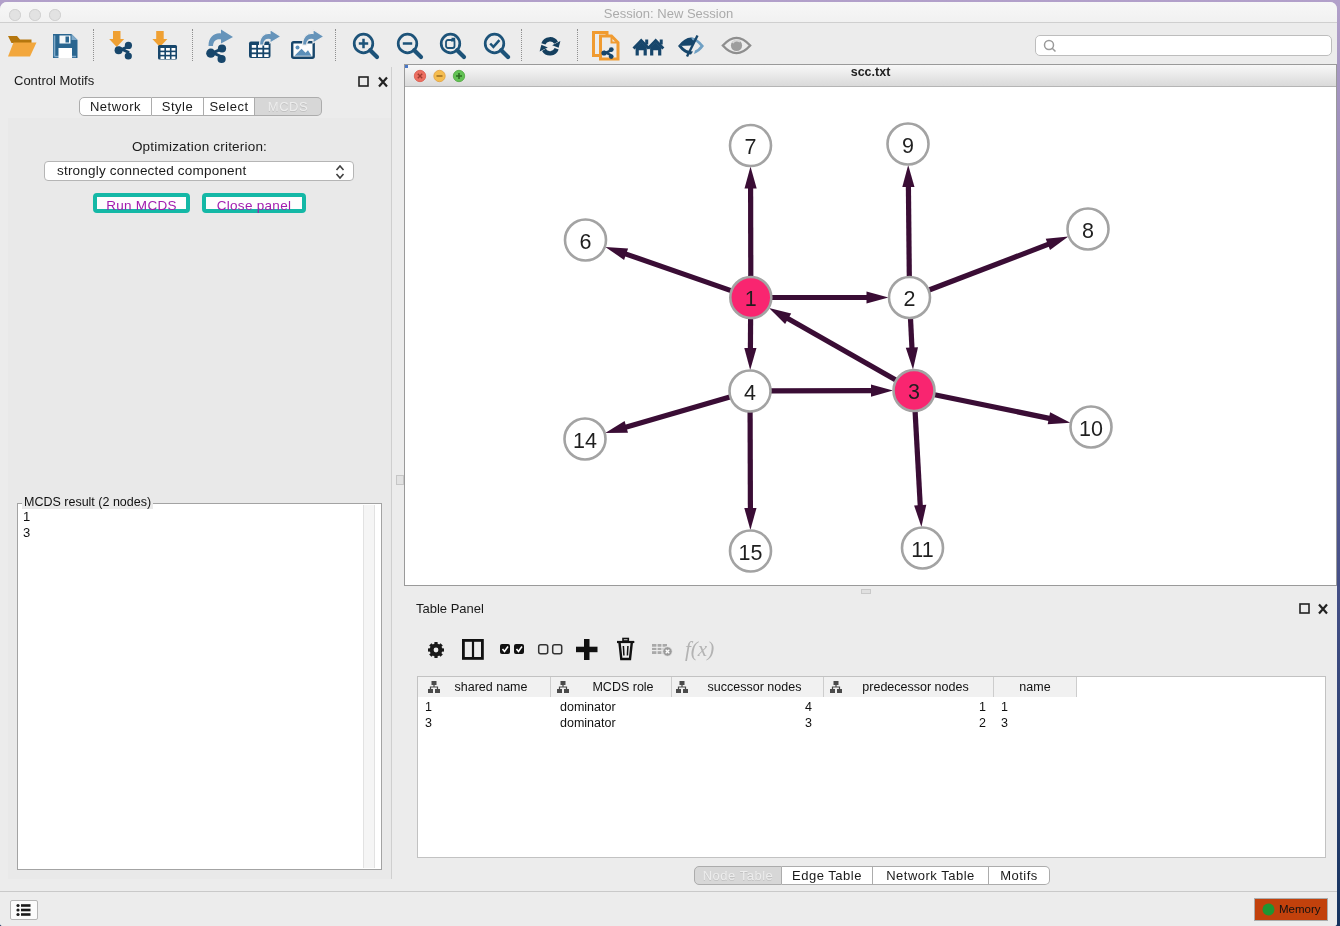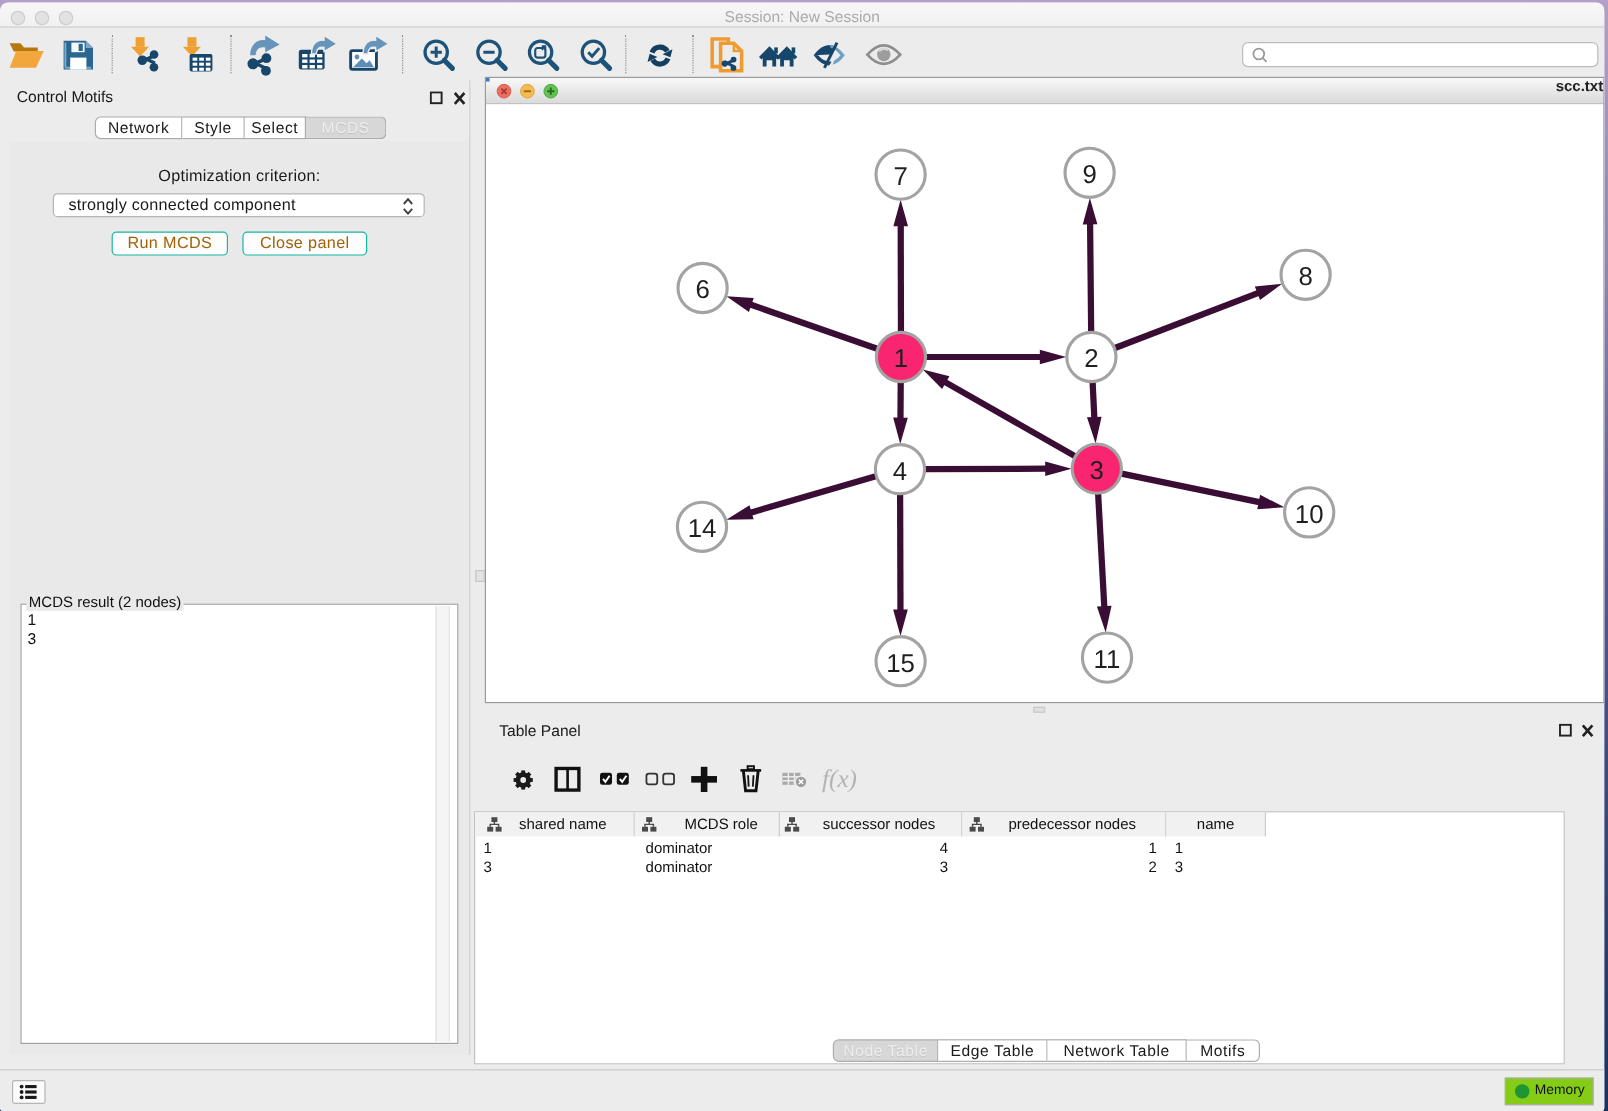--- a/index.html
+++ b/index.html
@@ -20,40 +20,40 @@
   
   .seg { position:absolute; display:flex; font-size:13px; font-weight:400; letter-spacing:0.5px; color:#1a1a1a; }
   .seg div { background:#fff; border:1px solid #acacac; border-left:none; display:flex; align-items:center; justify-content:center; }
   .seg div:first-child { border-left:1px solid #acacac; border-radius:5px 0 0 5px; }
   .seg div:last-child { border-radius:0 5px 5px 0;text-align:center; }
   .seg .sel { background:#d7d7d7; color:#ededed; text-shadow:0 1px 0 #c2c2c2; }
   
   #cp-body { position:absolute; left:8px; top:116px; width:383px; height:761px; background:#e9e9e9; }
   #opt-label { position:absolute; left:0; top:21px; width:100%; text-align:center; font-size:13.5px; color:#1a1a1a; letter-spacing:0.2px; }
   #combo { position:absolute; left:36px; top:43px; width:310px; height:20px; background:#fff; border:1px solid #b5b5b5; border-radius:4px; font-size:13.5px; color:#1a1a1a; line-height:18px; padding-left:12px; letter-spacing:0.2px; }
-  .btn { position:absolute; height:20px; background:#fdfdfd; border:1px solid #14b8a6; border-radius:4px; font-size:13.5px; color:#a16207; text-align:center; line-height:18px; letter-spacing:0.3px; }
+  .btn { position:absolute; height:20px; background:#fdfdfd; border:4px solid #14b8a6; border-radius:4px; font-size:13.5px; color:#a21caf; text-align:center; line-height:18px; letter-spacing:0.3px; }
   
   #grp { position:absolute; left:9px; top:385px; width:365px; height:367px; background:#fff; border:1px solid #a3a3a3; }
   #grp-label { position:absolute; left:14px; top:377px; font-size:12.5px; color:#111; background:#e9e9e9; padding:0 2px; }
   #grp-scroll { position:absolute; right:6px; top:1px; bottom:1px; width:12px; background:#f5f5f5; border-left:1px solid #e2e2e2; border-right:1px solid #e2e2e2; }
   
   .vline { position:absolute; width:1px; background:#cfcfcf; }
   
   #scc { position:absolute; left:404px; top:62px; width:933px; height:522px; border:1px solid #9a9a9a; background:#fff; }
   #scc-tb { position:absolute; left:0; top:0; width:100%; height:22px; background:linear-gradient(#f8f8f8,#dadada); border-bottom:1px solid #b5b5b5; }
-  #scc-title { position:absolute; width:100%; text-align:right; top:0; font-size:12.5px; font-weight:700; color:#222; }
+  #scc-title { position:absolute; width:100%; text-align:center; top:0; font-size:12.5px; font-weight:700; color:#222; }
   #canvas { position:absolute; left:0; top:22px; width:931px; height:498px; background:#fff; }
   
   #tp-title { position:absolute; left:416px; top:599px; font-size:13px; color:#1a1a1a; }
-  #tbl { position:absolute; left:395px; top:674px; width:909px; height:211px; background:#fff; border:1px solid #c2c2c2; }
+  #tbl { position:absolute; left:417px; top:674px; width:909px; height:182px; background:#fff; border:1px solid #c2c2c2; }
   .th { position:absolute; top:0; height:20px; background:#f1f1f1; border-right:1px solid #cdcdcd; font-size:12.5px; color:#111; text-align:center; line-height:20px; }
   .cell { position:absolute; font-size:12.5px; color:#111; height:16px; line-height:16px; }
   
   #statusbar { position:absolute; left:0; bottom:0; width:100%; height:35px; background:#ececec; border-top:1px solid #c9c9c9; }
-  #memBtn { position:absolute; right:9px; top:6px; width:74px; height:23px; background:#84cc16; border:1px solid #ababab; font-size:11.5px; color:#111; }
+  #memBtn { position:absolute; right:9px; top:6px; width:74px; height:23px; background:#c2410c; border:1px solid #ababab; font-size:11.5px; color:#111; }
   #listBtn { position:absolute; left:10px; top:8px; width:28px; height:20px; background:#fbfbfb; border:1px solid #b5b5b5; border-radius:2px; }
 </style>
 </head>
 <body>
 <div id="win">
   <div id="titlebar">
     <div class="tl" style="left:9px"></div>
     <div class="tl" style="left:29px"></div>
     <div class="tl" style="left:49px"></div>
     <div id="title-text">Session: New Session</div>

